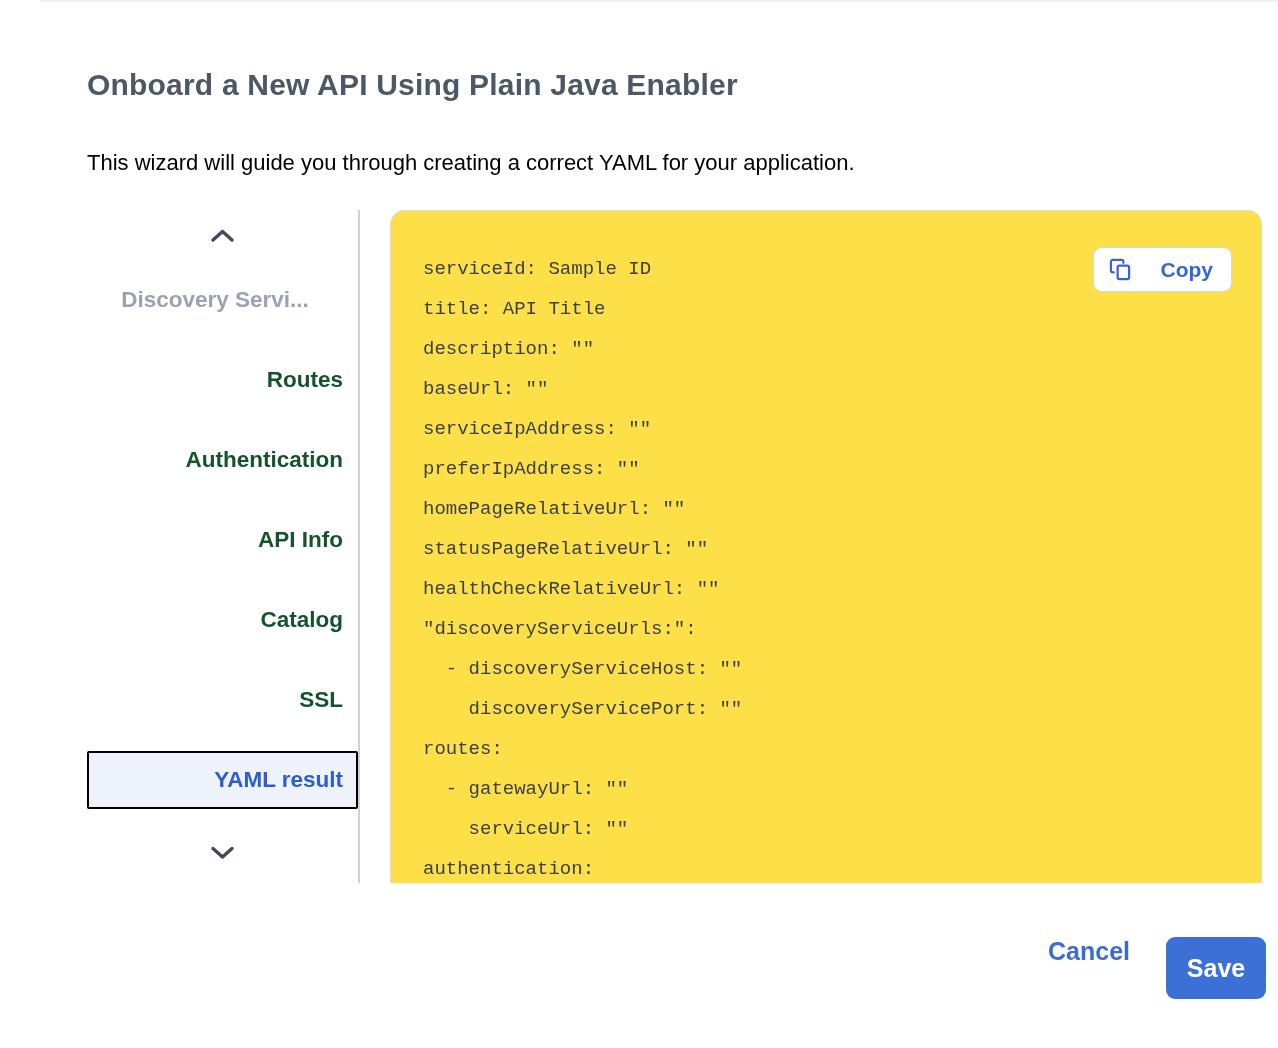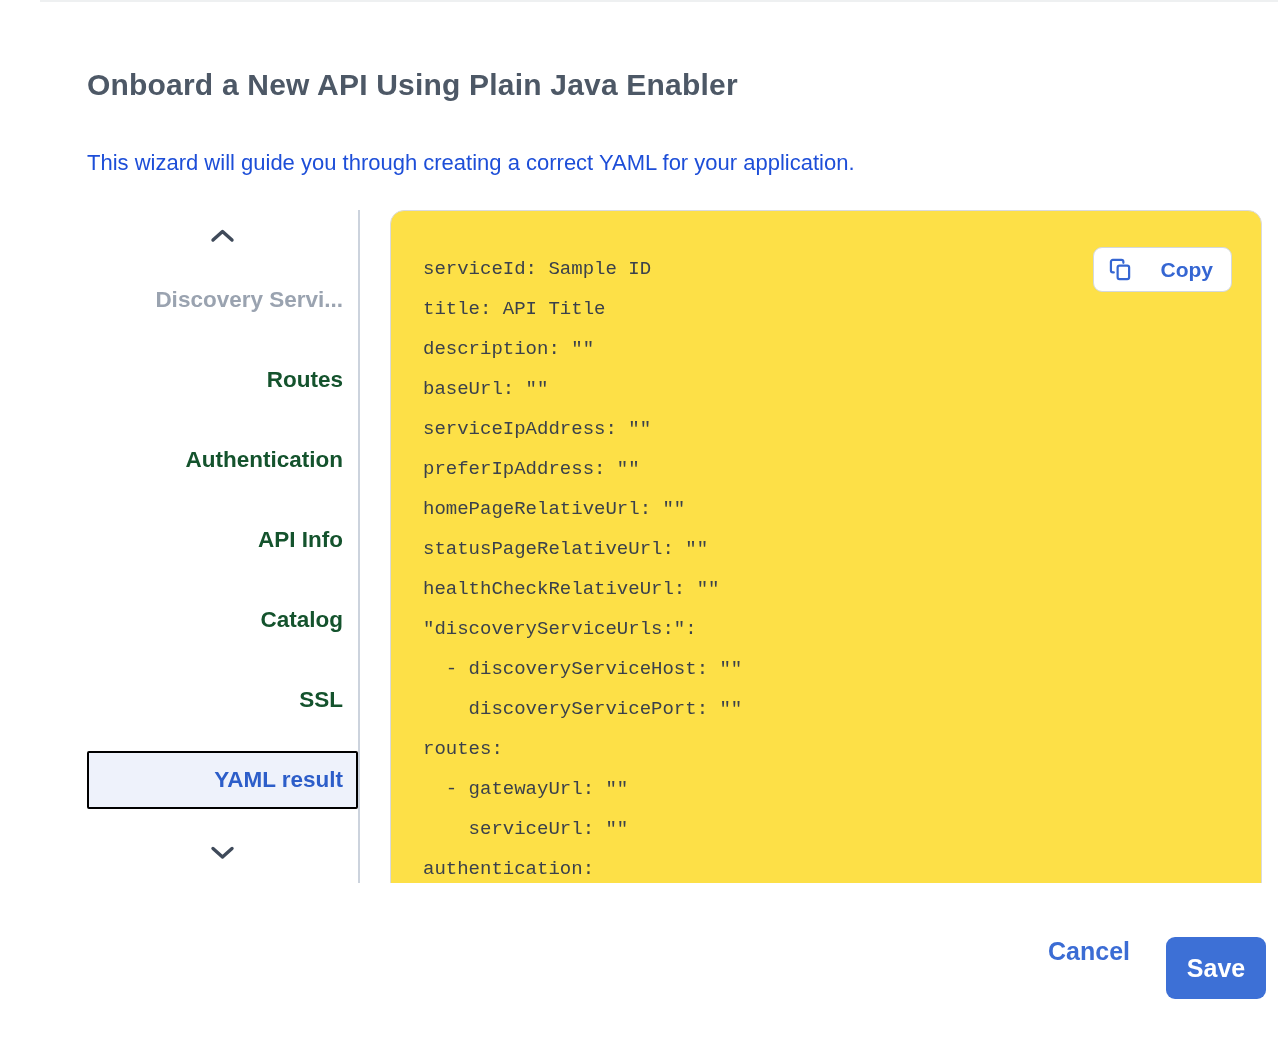--- a/index.html
+++ b/index.html
@@ -30,21 +30,21 @@
     width: 7px; background: #494a4c;
   }
 
   .dialog-title {
     position: absolute; left: 47px; top: 48px;
     font-size: 30px; font-weight: 700; color: #4d5866;
     letter-spacing: 0.2px;
   }
   .dialog-subtitle {
     position: absolute; left: 47px; top: 150px;
-    font-size: 22px; font-weight: 400; color: #1d4ed8;
+    font-size: 22px; font-weight: 400; color: #000000;
   }
 
   .content {
     position: absolute; left: 47px; top: 210px;
     width: 1175px; height: 673px;
     display: flex; overflow: hidden;
   }
 
   
   .nav {
@@ -58,21 +58,21 @@
     cursor: pointer;
   }
   .nav-scroll.down { height: 64px; }
   .nav-item {
     height: 80px; box-sizing: border-box;
     display: flex; align-items: center; justify-content: flex-end;
     padding-right: 15px;
     font-size: 22.5px; font-weight: 600; color: #14532d;
     cursor: pointer; white-space: nowrap;
   }
-  .nav-item.disabled { color: #9aa3b0; }
+  .nav-item.disabled { color: #9aa3b0; justify-content: center; }
   .nav-item.selected {
     height: 58px; margin: 11px 0;
     border: 2px solid #000000; border-radius: 2px;
     background: #eef2fb; color: #2d5ec9;
     padding-right: 13px;
   }
 
   
   .code-panel {
     flex: 1; margin-left: 30px;

